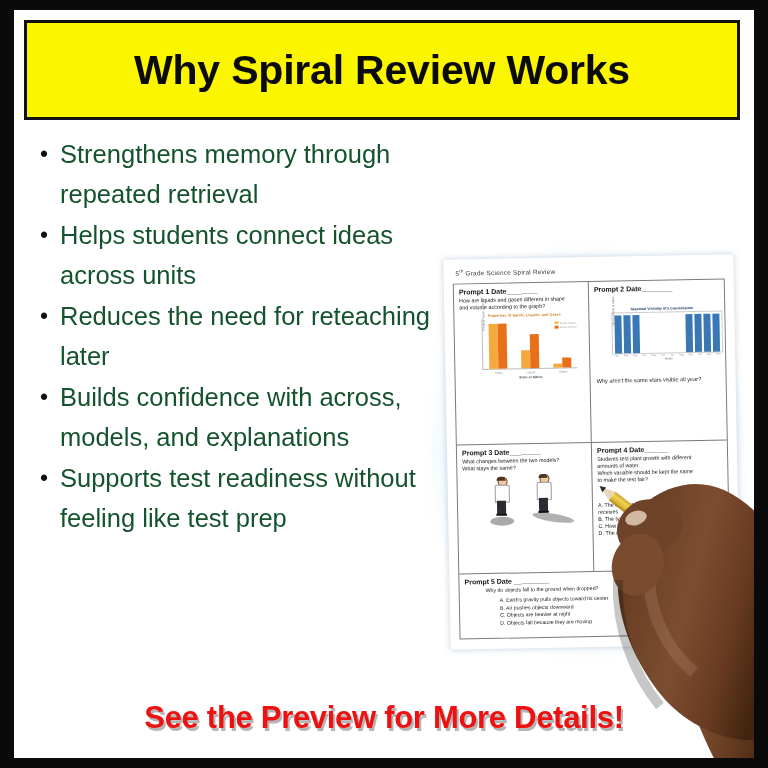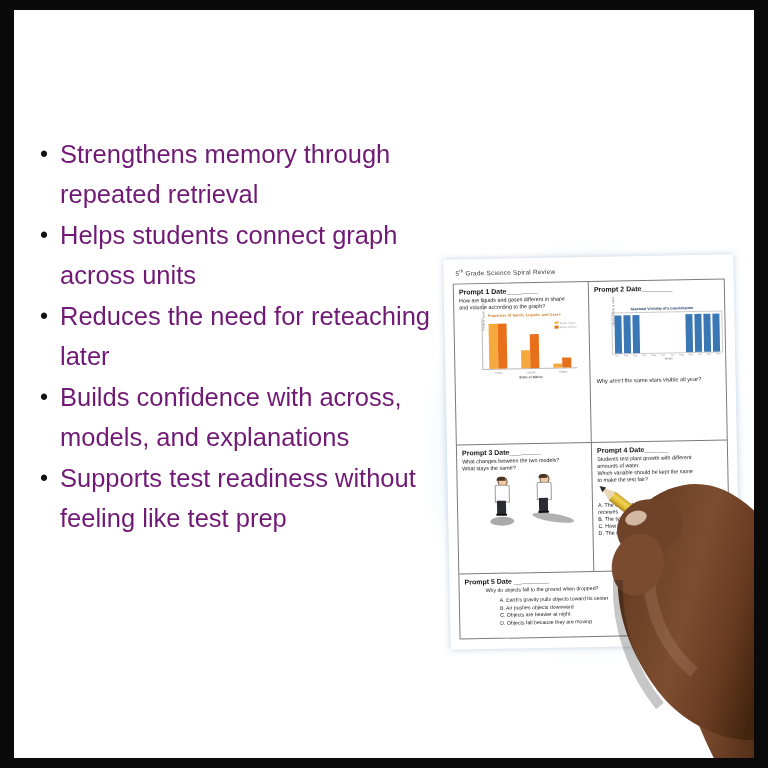--- a/index.html
+++ b/index.html
@@ -51,21 +51,21 @@
     box-sizing:border-box;
     font-size:23px;
     line-height:40px;
     color:#121212;
   }
   .bullet-text{
     flex:1;
     font-family:"Liberation Sans", sans-serif;
     font-size:25.5px;
     line-height:40px;
-    color:#701a75;
+    color:#14532d;
     padding-right:4px;
   }
   
   .cta{
     position:absolute;left:0;top:690px;width:740px;text-align:center;
   }
   .cta-text{
     display:inline-block;
     font-family:"Liberation Sans", sans-serif;
     font-weight:bold;
@@ -204,29 +204,32 @@
     position:absolute;left:560px;top:430px;width:210px;height:338px;
     pointer-events:none;
   }
 </style>
 </head>
 <body>
 
 <div class="slide">
   <div class="page">
 
+    <div class="title-band">
+      <div class="title-text">Why Spiral Review Works</div>
+    </div>
 
     <div class="bullets">
       <div class="bullet-row">
         <div class="bullet-dot">•</div>
         <div class="bullet-text">Strengthens memory through repeated retrieval</div>
       </div>
       <div class="bullet-row">
         <div class="bullet-dot">•</div>
-        <div class="bullet-text">Helps students connect graph across units</div>
+        <div class="bullet-text">Helps students connect ideas across units</div>
       </div>
       <div class="bullet-row">
         <div class="bullet-dot">•</div>
         <div class="bullet-text">Reduces the need for reteaching later</div>
       </div>
       <div class="bullet-row">
         <div class="bullet-dot">•</div>
         <div class="bullet-text">Builds confidence with across, models, and explanations</div>
       </div>
       <div class="bullet-row">
@@ -415,15 +418,18 @@
 
         <path d="M56 96 C40 106 34 124 40 140 C46 156 62 160 76 150 C90 140 94 120 86 106
                  C80 96 68 90 56 96 Z" fill="#7a4b2f"></path>
 
         <ellipse cx="62" cy="78" rx="11" ry="7" fill="#e8d2bc" opacity="0.82" transform="rotate(-18 62 78)"></ellipse>
 
         <path d="M44 140 C42 186 58 232 86 266" fill="none" stroke="rgba(0,0,0,0.22)" stroke-width="10"></path>
       </svg>
     </div>
 
+    <div class="cta">
+      <div class="cta-text">See the Preview for More Details!</div>
+    </div>
 
   </div>
 </div>
 
 </body></html>

